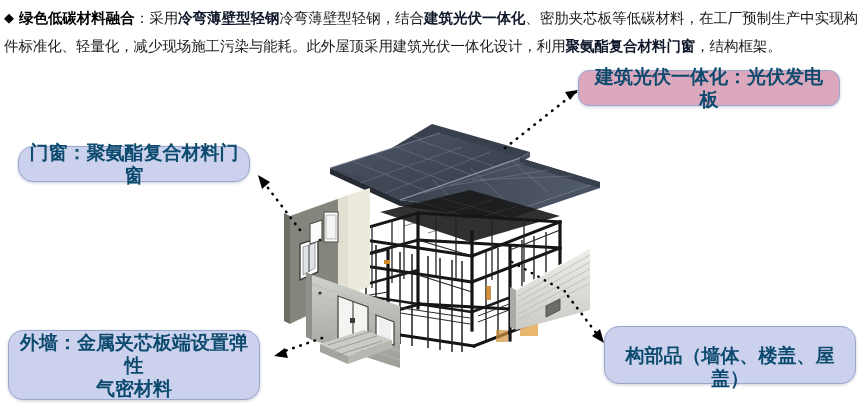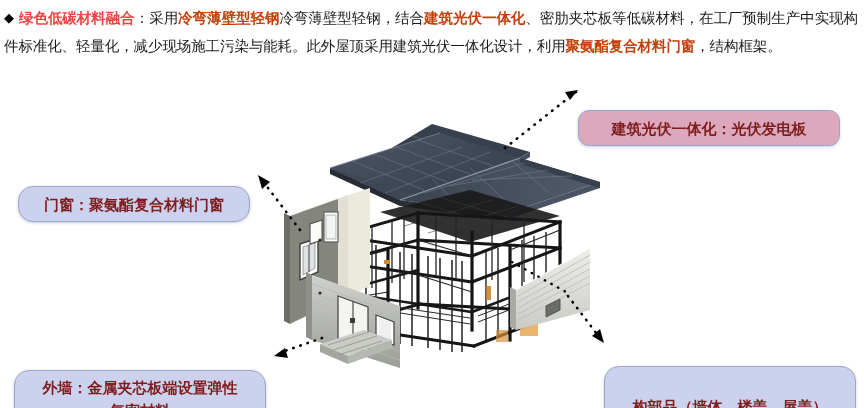--- a/index.html
+++ b/index.html
@@ -31,44 +31,43 @@
     text-justify: inter-character;
   }
   #header-paragraph .bullet {
     font-size: 13px;
     color: #000;
     vertical-align: 1px;
     margin-right: 5px;
   }
   .hl-bold {
     font-weight: bold;
-    color: #ef4444;
+    color: #000000;
   }
   .hl-red {
     font-weight: bold;
-    color: #c2410c;
+    color: #0f172a;
   }
 
   
   .callout {
     position: absolute;
     box-sizing: border-box;
     border-radius: 11px;
     border: 1px solid #9aa7cc;
-    color: #7f1d1d;
+    color: #0c4a6e;
     font-weight: bold;
-    font-size: 15px;
+    font-size: 19px;
     line-height: 23px;
     text-align: center;
     display: flex;
     align-items: center;
     justify-content: center;
     padding: 3px 8px;
     box-shadow: 0 1px 3px rgba(80,90,130,0.30);
-    margin-top: 40px;
   }
   .callout-blue {
     background: #ccd2ee;
     border-radius: 15px;
   }
   .callout-pink {
     background: #dba8bd;
   }
 
   #callout-pv {
@@ -77,24 +76,24 @@
     width: 262px;
     height: 36px;
   }
   #callout-door {
     left: 18px;
     top: 146px;
     width: 232px;
     height: 36px;
   }
   #callout-wall {
-    left: 14px;
+    left: 8px;
     top: 330px;
     width: 252px;
-    height: 58px;
+    height: 70px;
   }
   #callout-frame {
     left: 604px;
     top: 326px;
     width: 252px;
     height: 58px;
   }
 
   
   #illustration {

